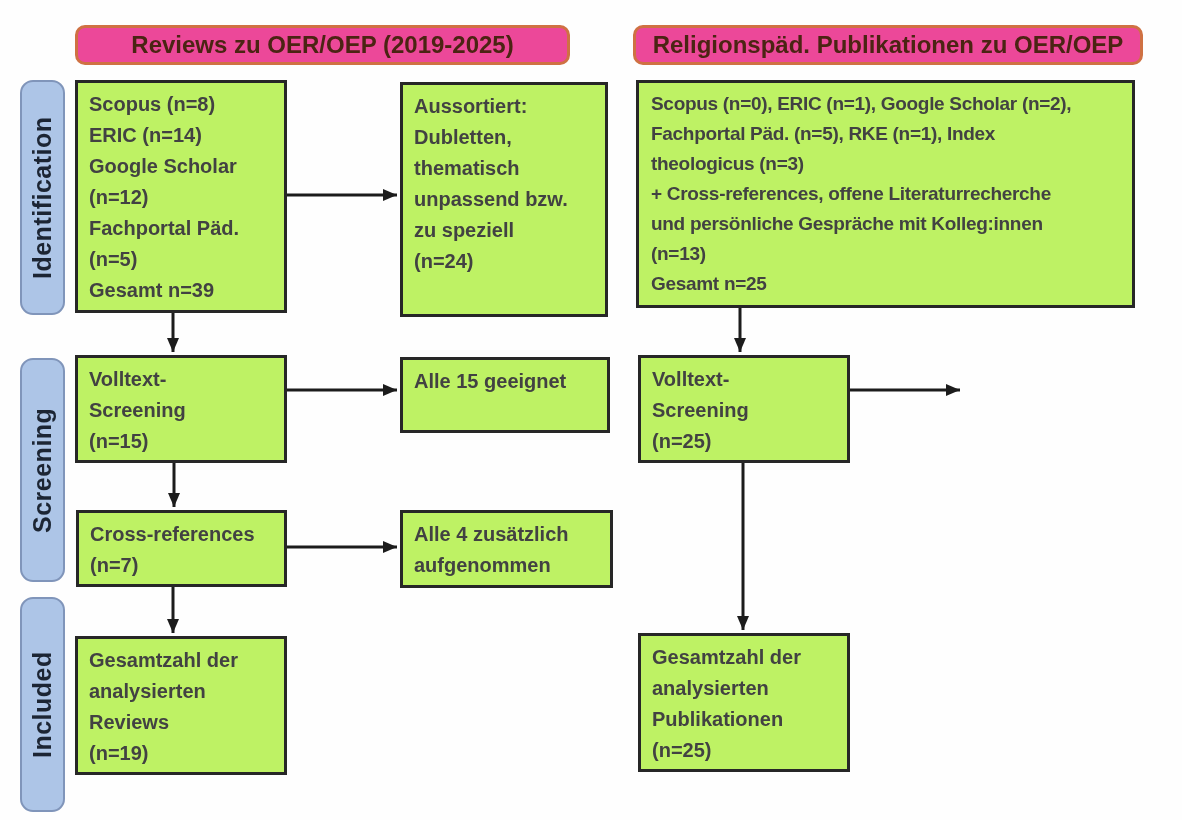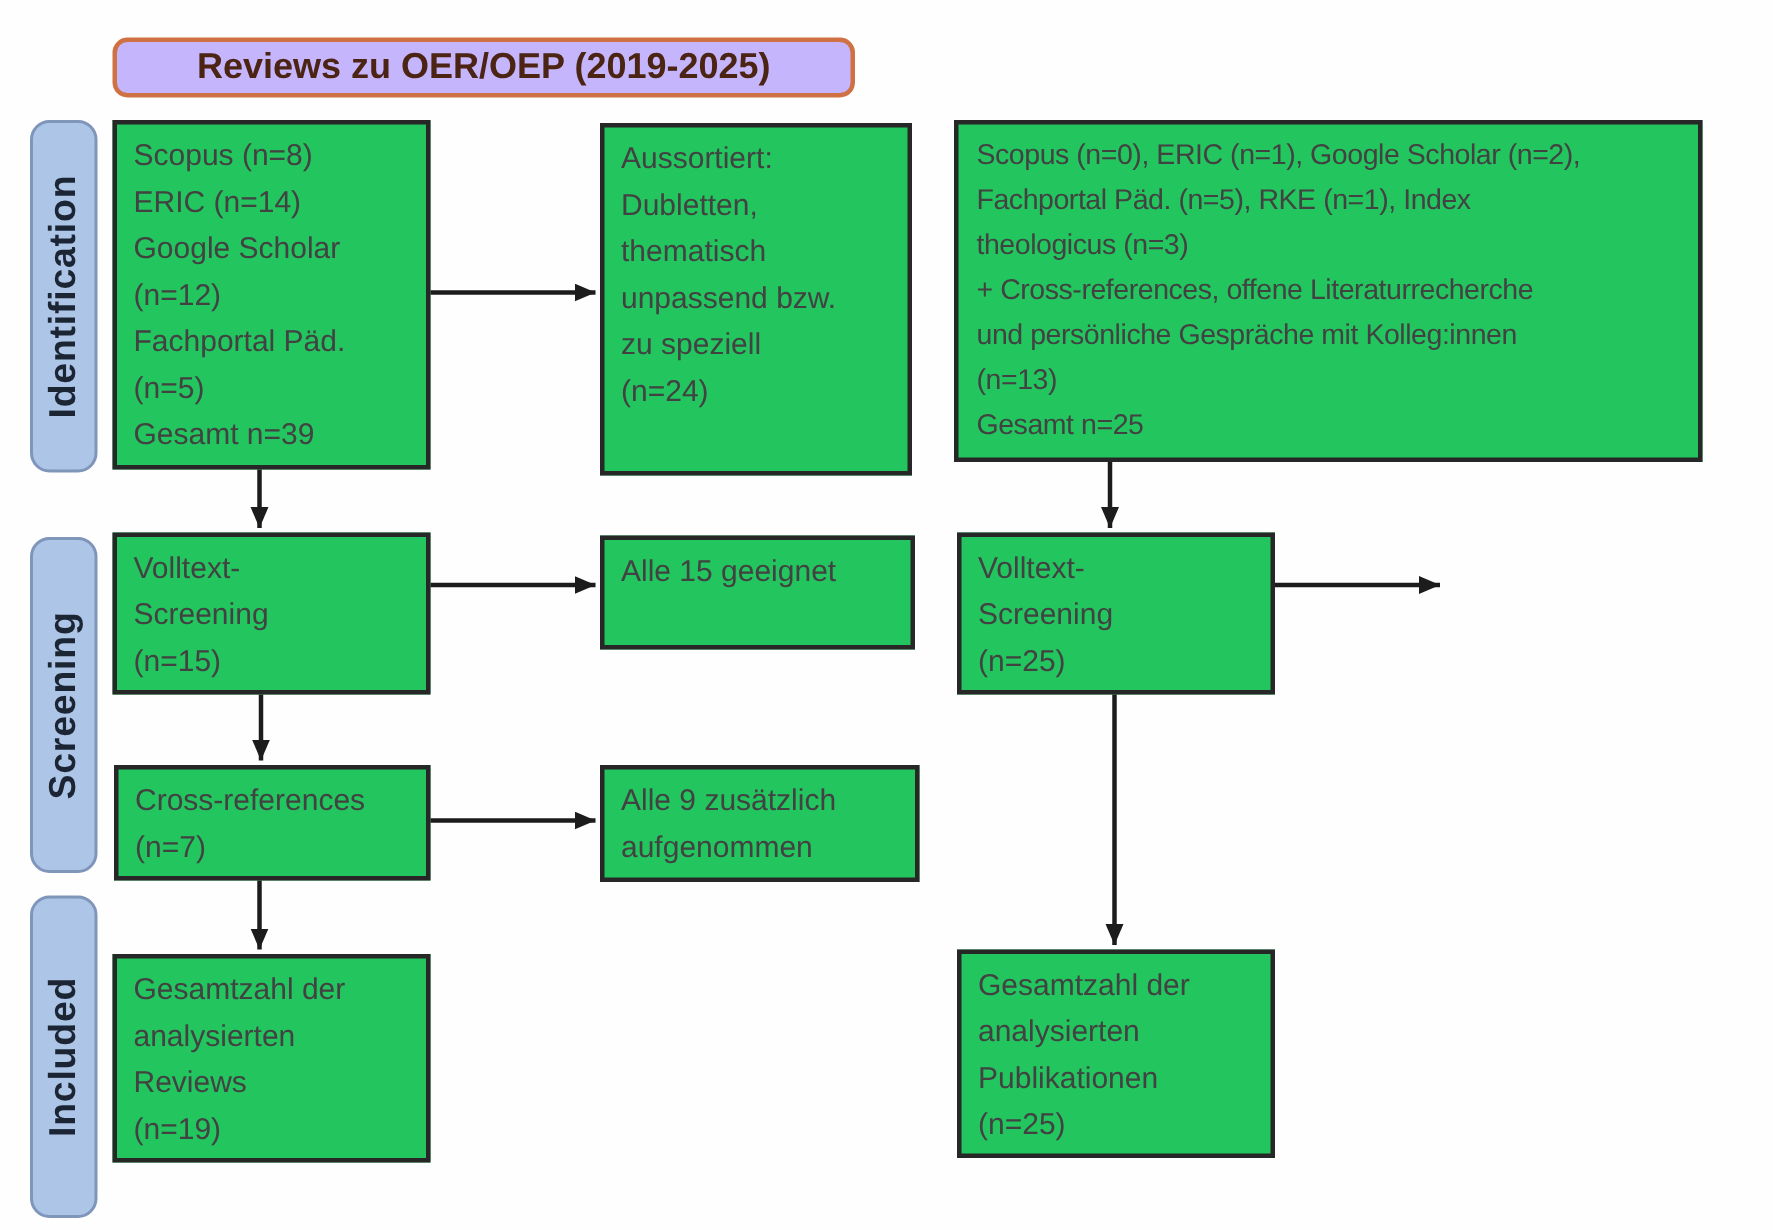--- a/index.html
+++ b/index.html
@@ -7,21 +7,21 @@
     position:relative;
     width:1182px;height:820px;
     background:#fefefe;
     font-family:"Liberation Sans", sans-serif;
     overflow:hidden;
   }
   
   .header{
     position:absolute;
     box-sizing:border-box;
-    background:#c4b5fd;
+    background:#ec4899;
     border:3px solid #cf7143;
     border-radius:10px;
     color:#4b2413;
     font-weight:bold;
     font-size:24px;
     display:flex;align-items:center;justify-content:center;
     white-space:nowrap;
   }
   .header-left{left:75px;top:25px;width:495px;height:40px;}
   .header-right{left:633px;top:25px;width:510px;height:40px;}
@@ -42,24 +42,24 @@
     letter-spacing:0.5px;
   }
   .stage-identification{left:20px;top:80px;width:45px;height:235px;}
   .stage-screening{left:20px;top:358px;width:45px;height:224px;}
   .stage-included{left:20px;top:597px;width:45px;height:215px;}
 
   
   .box{
     position:absolute;
     box-sizing:border-box;
-    background:#22c55e;
+    background:#bef264;
     border:3px solid #272727;
     color:#424242;
-    font-weight:normal;
+    font-weight:bold;
     font-size:20px;
     line-height:31px;
     padding:6px 11px;
     white-space:pre-line;
     text-align:left;
   }
   .b-src-l {left:75px; top:80px; width:212px; height:233px;}
   .b-excl  {left:400px;top:82px; width:208px; height:235px;}
   .b-ft-l  {left:75px; top:355px;width:212px; height:108px;}
   .b-r15   {left:400px;top:357px;width:210px; height:76px;}
@@ -75,20 +75,21 @@
   
   .arrows{position:absolute;left:0;top:0;width:1182px;height:820px;pointer-events:none;}
   .arrows line{stroke:#1c1c1c;stroke-width:3;}
 </style>
 </head>
 <body>
 
 <div class="canvas">
 
   <div class="header header-left">Reviews zu OER/OEP (2019-2025)</div>
+  <div class="header header-right">Religionspäd. Publikationen zu OER/OEP</div>
 
   <div class="stage stage-identification">Identification</div>
   <div class="stage stage-screening">Screening</div>
   <div class="stage stage-included">Included</div>
 
   <div class="box b-src-l">Scopus (n=8)
 ERIC (n=14)
 Google Scholar
 (n=12)
 Fachportal Päd.
@@ -99,21 +100,21 @@
 thematisch
 unpassend bzw.
 zu speziell
 (n=24)</div>
   <div class="box b-ft-l">Volltext-
 Screening
 (n=15)</div>
   <div class="box b-r15">Alle 15 geeignet</div>
   <div class="box b-cr">Cross-references
 (n=7)</div>
-  <div class="box b-r4">Alle 9 zusätzlich
+  <div class="box b-r4">Alle 4 zusätzlich
 aufgenommen</div>
   <div class="box b-inc-l">Gesamtzahl der
 analysierten
 Reviews
 (n=19)</div>
 
   <div class="box b-src-r">Scopus (n=0), ERIC (n=1), Google Scholar (n=2),
 Fachportal Päd. (n=5), RKE (n=1), Index
 theologicus (n=3)
 + Cross-references, offene Literaturrecherche

